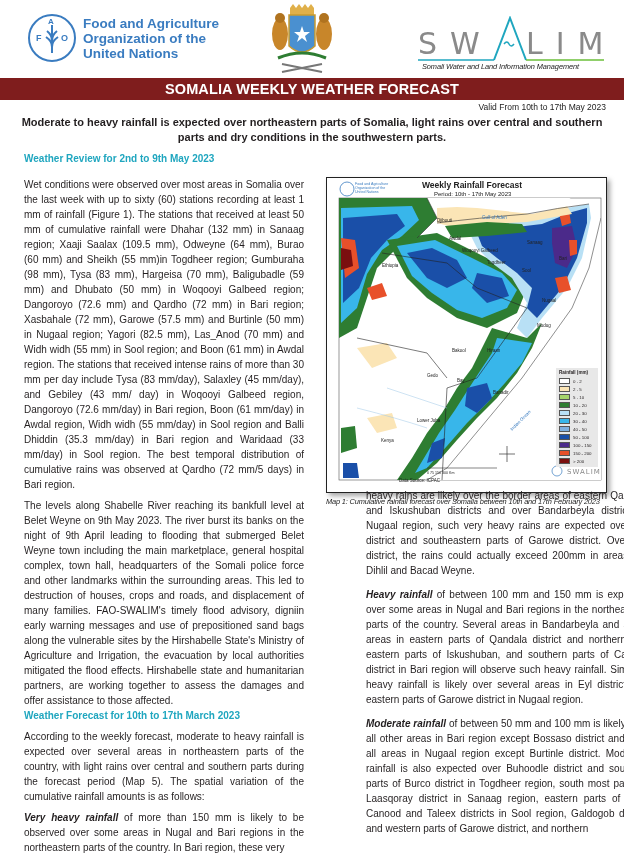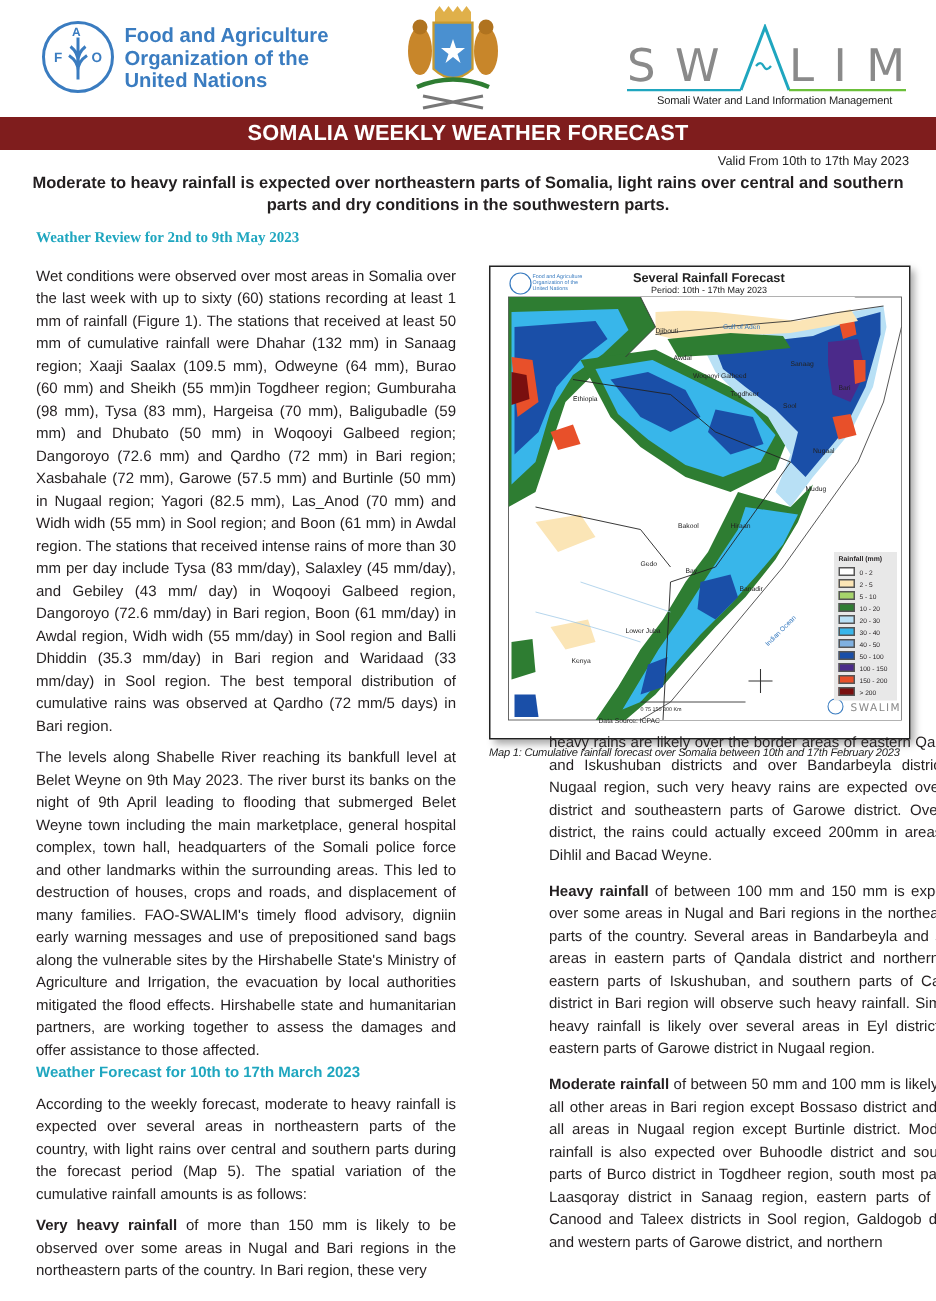--- a/index.html
+++ b/index.html
@@ -5,30 +5,30 @@
   * { box-sizing: border-box; margin: 0; padding: 0; }
   html, body { width: 624px; height: 867px; overflow: hidden; background: #fff; }
   body { font-family: "Liberation Sans", "DejaVu Sans", sans-serif; color: #231f20; position: relative; }
 
   .header { position: absolute; left: 0; top: 0; width: 624px; height: 78px; }
   .fao { position: absolute; left: 27px; top: 13px; display: flex; align-items: center; }
   .fao-emblem { width: 50px; height: 50px; }
   .fao-text { margin-left: 6px; color: #3a7cc0; font-weight: bold; font-size: 13.5px; line-height: 15px; }
   .coat { position: absolute; left: 268px; top: 2px; width: 68px; height: 74px; }
   .swalim { position: absolute; left: 416px; top: 16px; width: 190px; height: 58px; }
-  .swalim-sub { position: absolute; left: 438px; top: 62px; font-size: 7.4px; color: #222; letter-spacing: -0.1px; white-space: nowrap; }
+  .swalim-sub { position: absolute; left: 422px; top: 62px; font-size: 7.4px; color: #222; letter-spacing: -0.1px; white-space: nowrap; font-style: italic; }
 
   .banner { position: absolute; left: 0; top: 78px; width: 624px; height: 22px; background: #7f1d1d; color: #fff; text-align: center; font-weight: bold; font-size: 14.5px; line-height: 22px; letter-spacing: 0.1px; }
   .valid { position: absolute; right: 18px; top: 102px; font-size: 8.5px; color: #222; }
   .headline { position: absolute; left: 20px; top: 115px; width: 584px; text-align: center; font-weight: bold; font-size: 11px; line-height: 15px; color: #231f20; }
 
   .section-title { position: absolute; color: #1fa6bf; font-weight: bold; font-size: 10px; }
   .col { position: absolute; font-size: 10px; line-height: 15px; text-align: justify; color: #231f20; }
   .col p { margin-bottom: 6px; }
-  .col b { font-weight: bold; }
+  .col b { font-weight: bold; font-style: italic; }
 
   .map-frame { position: absolute; left: 326px; top: 177px; width: 281px; height: 316px; border: 1.5px solid #222; background: #fff; box-shadow: 3px 3px 5px rgba(0,0,0,0.35); overflow: hidden; }
   .map-caption { position: absolute; left: 326px; top: 497px; font-size: 7.4px; font-style: italic; color: #222; white-space: nowrap; letter-spacing: -0.15px; }
   .legend { position: absolute; right: 8px; top: 190px; width: 42px; background: #e8e8e8; padding: 2px 3px; }
   .legend-title { font-size: 4.6px; font-weight: bold; margin-bottom: 2px; }
   .legend-row { display: flex; align-items: center; height: 8px; }
   .legend-sw { width: 11px; height: 6px; border: 0.5px solid #555; margin-right: 3px; }
   .legend-lbl { font-size: 4.4px; }
   .map-title { position: absolute; left: 95px; top: 2px; font-size: 8.5px; font-weight: bold; color: #222; }
   .map-period { position: absolute; left: 107px; top: 13px; font-size: 6px; color: #222; }
@@ -76,21 +76,21 @@
     <line x1="2" y1="44" x2="78" y2="44" stroke="#1fa6bf" stroke-width="1.5"></line>
     <line x1="110" y1="44" x2="188" y2="44" stroke="#6bbf3a" stroke-width="1.5"></line>
   </svg>
   <div class="swalim-sub">Somali Water and Land Information Management</div>
 </div>
 
 <div class="banner">SOMALIA WEEKLY WEATHER FORECAST</div>
 <div class="valid">Valid From 10th to 17th May 2023</div>
 <div class="headline">Moderate to heavy rainfall is expected over northeastern parts of Somalia, light rains over central and southern parts and dry conditions in the southwestern parts.</div>
 
-<div class="section-title" style="left:24px; top:153px;font-family:Liberation Serif, serif;">Weather Review for 2nd to 9th May 2023</div>
+<div class="section-title" style="left:24px; top:153px;">Weather Review for 2nd to 9th May 2023</div>
 <div class="col" style="left:24px; top:177px; width:280px;">
   <p>Wet conditions were observed over most areas in Somalia over the last week with up to sixty (60) stations recording at least 1 mm of rainfall (Figure 1). The stations that received at least 50 mm of cumulative rainfall were Dhahar (132 mm) in Sanaag region; Xaaji Saalax (109.5 mm), Odweyne (64 mm), Burao (60 mm) and Sheikh (55 mm)in Togdheer region; Gumburaha (98 mm), Tysa (83 mm), Hargeisa (70 mm), Baligubadle (59 mm) and Dhubato (50 mm) in Woqooyi Galbeed region; Dangoroyo (72.6 mm) and Qardho (72 mm) in Bari region; Xasbahale (72 mm), Garowe (57.5 mm) and Burtinle (50 mm) in Nugaal region; Yagori (82.5 mm), Las_Anod (70 mm) and Widh widh (55 mm) in Sool region; and Boon (61 mm) in Awdal region. The stations that received intense rains of more than 30 mm per day include Tysa (83 mm/day), Salaxley (45 mm/day), and Gebiley (43 mm/ day) in Woqooyi Galbeed region, Dangoroyo (72.6 mm/day) in Bari region, Boon (61 mm/day) in Awdal region, Widh widh (55 mm/day) in Sool region and Balli Dhiddin (35.3 mm/day) in Bari region and Waridaad (33 mm/day) in Sool region. The best temporal distribution of cumulative rains was observed at Qardho (72 mm/5 days) in Bari region.</p>
   <p>The levels along Shabelle River reaching its bankfull level at Belet Weyne on 9th May 2023. The river burst its banks on the night of 9th April leading to flooding that submerged Belet Weyne town including the main marketplace, general hospital complex, town hall, headquarters of the Somali police force and other landmarks within the surrounding areas. This led to destruction of houses, crops and roads, and displacement of many families. FAO-SWALIM's timely flood advisory, digniin early warning messages and use of prepositioned sand bags along the vulnerable sites by the Hirshabelle State's Ministry of Agriculture and Irrigation, the evacuation by local authorities mitigated the flood effects. Hirshabelle state and humanitarian partners,  are working together to assess the damages and offer assistance to those affected.</p>
 </div>
 
 <div class="section-title" style="left:24px; top:710px;">Weather Forecast for 10th to 17th March 2023</div>
 <div class="col" style="left:24px; top:729px; width:280px;">
   <p>According to the weekly forecast, moderate to heavy rainfall is expected over several areas in northeastern parts of the country, with light rains over central and southern parts during the forecast period (Map 5). The spatial variation of the cumulative rainfall amounts is as follows:</p>
   <p><b>Very heavy rainfall</b><span> of more than 150 mm is likely to be observed over some areas in Nugal and Bari regions in the northeastern parts of the country.  In Bari region, these very</span></p>
 </div>
@@ -156,21 +156,21 @@
     <circle cx="20" cy="11" r="7" fill="none" stroke="#3a7cc0" stroke-width="0.8"></circle>
     <circle cx="230" cy="293" r="5" fill="none" stroke="#3a7cc0" stroke-width="0.7"></circle>
     <text x="240" y="296" font-size="7" fill="#888" font-family="DejaVu Sans, sans-serif" letter-spacing="1">SWALIM</text>
   </svg>
 
   <div class="map-fao-text">
     <div>Food and Agriculture</div>
     <div>Organization of the</div>
     <div>United Nations</div>
   </div>
-  <div class="map-title">Several Rainfall Forecast</div>
+  <div class="map-title">Weekly Rainfall Forecast</div>
   <div class="map-period">Period: 10th - 17th May 2023</div>
 
   <div class="map-label" style="left:110px;top:40px;">Djibouti</div>
   <div class="map-sea" style="left:155px;top:37px;">Gulf of Aden</div>
   <div class="map-label" style="left:122px;top:58px;">Awdal</div>
   <div class="map-label" style="left:135px;top:70px;">Woqooyi Galbeed</div>
   <div class="map-label" style="left:160px;top:82px;">Togdheer</div>
   <div class="map-label" style="left:200px;top:62px;">Sanaag</div>
   <div class="map-label" style="left:195px;top:90px;">Sool</div>
   <div class="map-label" style="left:232px;top:78px;">Bari</div>

